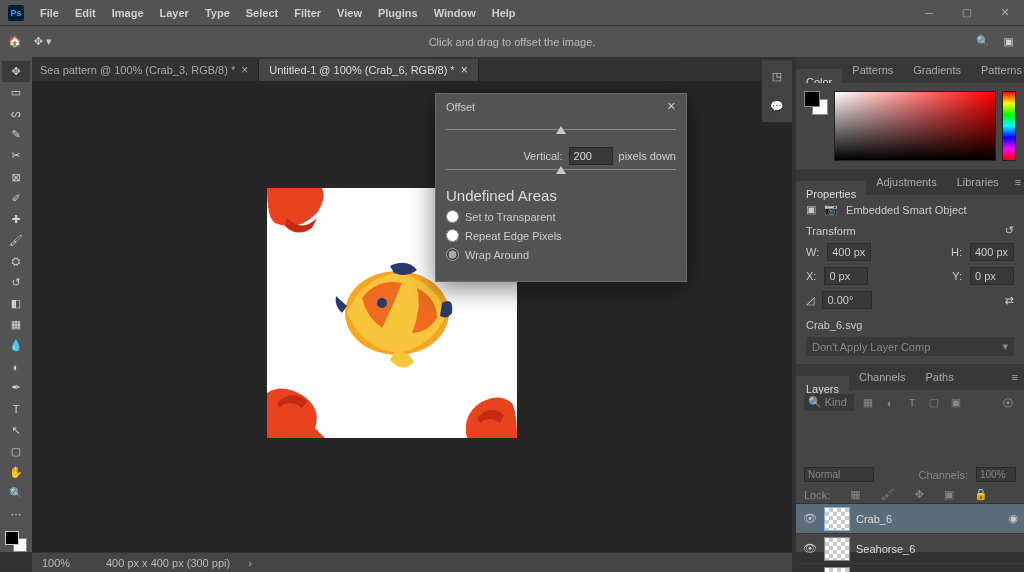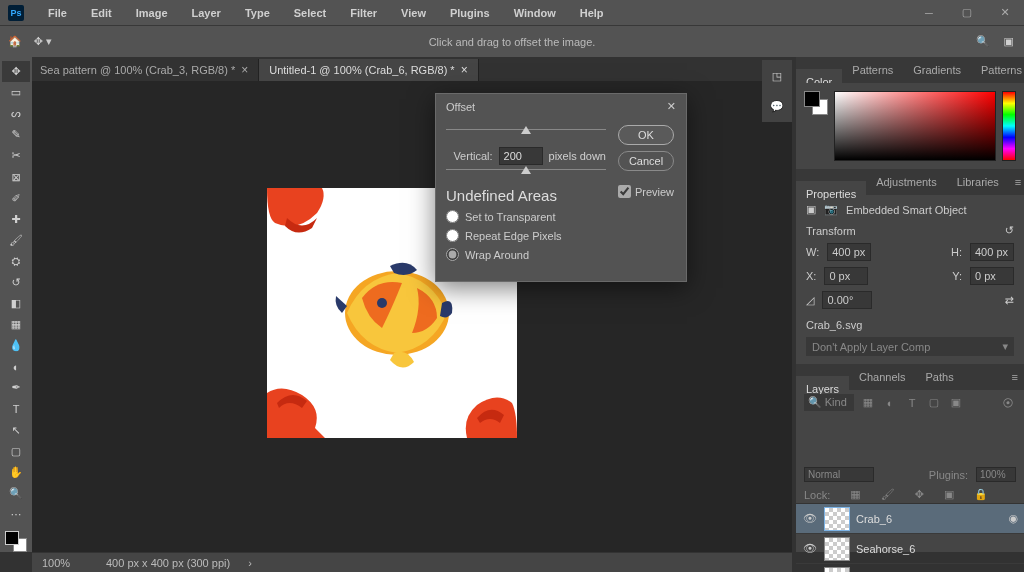--- a/index.html
+++ b/index.html
@@ -1,19 +1,19 @@
 <!DOCTYPE html>
 <html><head>
 <meta charset="utf-8">
 <style>
 * { margin: 0; padding: 0; box-sizing: border-box; font-family: -apple-system, "Segoe UI", Arial, sans-serif; font-size: 11px; }
 body { background: #323232; color: #d0d0d0; width: 1024px; height: 572px; overflow: hidden; position: relative; }
 
 
-.menubar { height: 25px; background: #535353; display: flex; align-items: center; padding-left: 8px; gap: 8px; }
+.menubar { height: 25px; background: #535353; display: flex; align-items: center; padding-left: 8px; gap: 0; }
 .menubar .ps-icon { width: 16px; height: 16px; background: #001e36; color: #31a8ff; display: flex; align-items: center; justify-content: center; font-weight: bold; font-size: 9px; margin-right: 8px; border-radius: 2px; }
 .menubar .item { padding: 0 8px; height: 100%; display: flex; align-items: center; cursor: pointer; font-weight: bold; }
 .window-controls { position: absolute; right: 0; top: 0; height: 25px; display: flex; }
 .window-controls > div { width: 38px; display: flex; align-items: center; justify-content: center; color: #aaa; }
 
 
 .optionsbar { height: 32px; background: #535353; border-top: 1px solid #383838; display: flex; align-items: center; padding-left: 8px; gap: 12px; position: relative; }
 .optionsbar .home-icon { color: #ccc; }
 .optionsbar .center-text { position: absolute; left: 50%; transform: translateX(-50%); color: #bbb; font-size: 11px; }
 .optionsbar .right-icons { position: absolute; right: 10px; display: flex; gap: 14px; }
@@ -295,21 +295,21 @@
       <span class="ico">▦</span>
       <span class="ico">◐</span>
       <span class="ico">T</span>
       <span class="ico">▢</span>
       <span class="ico">▣</span>
       <span class="ico" style="margin-left:auto;">⦿</span>
     </div>
     <div class="layer-opts">
       <span class="field" style="width:70px;">Normal</span>
       <span style="flex:1"></span>
-      <span>Plugins:</span>
+      <span>Channels:</span>
       <span class="field" style="width:40px;">100%</span>
     </div>
     <div class="layer-lock">
       <span>Lock:</span>
       <span>▦</span>
       <span>🖌</span>
       <span>✥</span>
       <span>▣</span>
       <span>🔒</span>
       <span style="flex:1"></span>
@@ -366,28 +366,20 @@
         <label>
             <input type="radio" name="ua" style=""> 
             <span>Repeat Edge Pixels</span>
           </label>
         <label>
             <input type="radio" name="ua" checked="" style=""> 
             <span>Wrap Around</span>
           </label>
       </div>
     </div>
-    <div class="buttons">
-      <button class="primary">OK</button>
-      <button>Cancel</button>
-      <label class="prev">
-          <input type="checkbox" checked="" style=""> 
-          <span>Preview</span>
-        </label>
-    </div>
   </div>
 </div>
 
 <div class="statusbar">
   <span class="zoom">100%</span>
   <span>400 px x 400 px (300 ppi)</span>
   <span>›</span>
 </div>
 
 </body></html>

